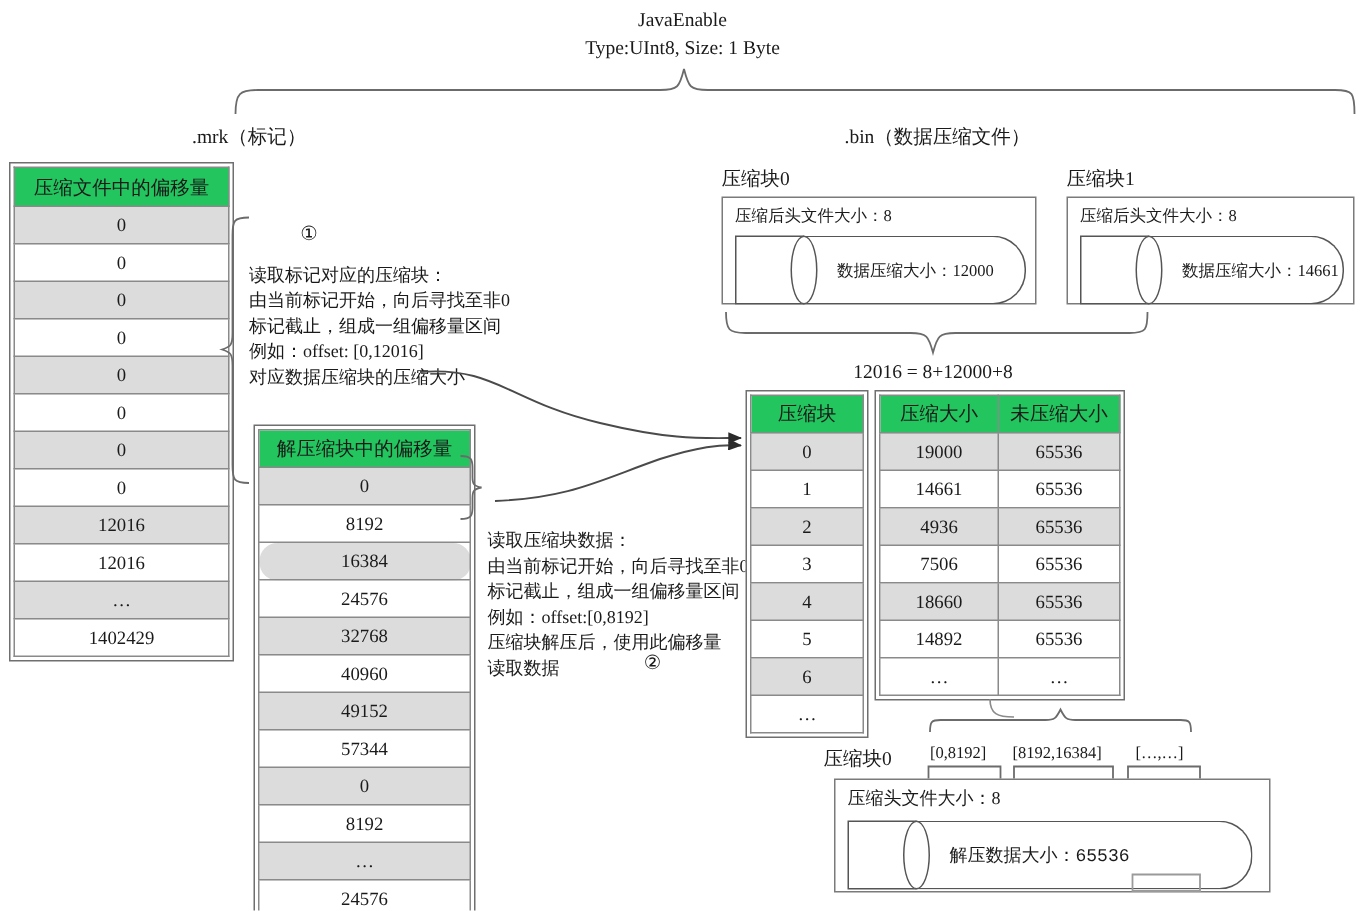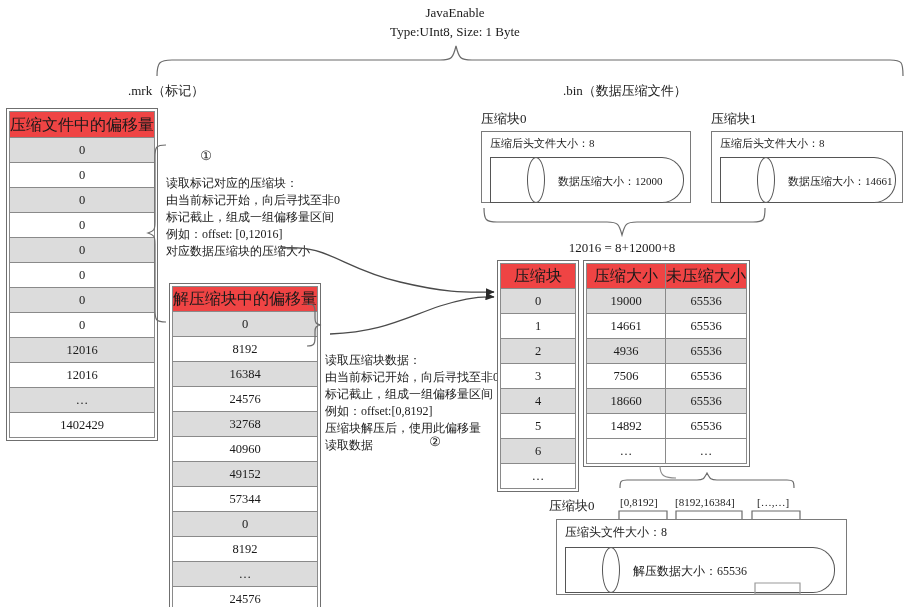--- a/index.html
+++ b/index.html
@@ -25,21 +25,21 @@
   .tbl td{
     border:1px solid #8a8a8a;
     font-size:12.5px;
     text-align:center;
     padding:0;
     height:22px;
     line-height:22px;
     white-space:nowrap;
     background:#ffffff;
   }
-  .tbl td.hd{background:#ef4444;font-size:16px;}
+  .tbl td.hd{background:#22c55e;font-size:13px;}
   .tbl td.sh{background:#dcdcdc;}
   .tblwrap{border:1px solid #6f6f6f;padding:2px;background:#fff;}
 
   
   .cblock{border:1px solid #7a7a7a;background:#ffffff;box-sizing:border-box;}
   .cblock .hdr{font-size:11px;padding:4px 0 2px 8px;white-space:nowrap;}
   .blk-title{font-size:13px;white-space:nowrap;}
 
   .cyl-row{position:relative;height:56px;margin:0 21px 6px 8px;}
   .sqbox{position:absolute;left:0;top:4px;width:46px;height:46px;border:1px solid #555;background:#fff;box-sizing:border-box;}
@@ -132,21 +132,21 @@
         <tr>
           <td class="hd" style="width: 140px; height: 24px; line-height: 24px; margin-left: 48px;">解压缩块中的偏移量</td>
         </tr>
         <tr>
           <td class="sh" style="width: 140px; height: 24px; line-height: 24px;">0</td>
         </tr>
         <tr>
           <td style="width: 140px; height: 24px; line-height: 24px;">8192</td>
         </tr>
         <tr>
-          <td class="sh" style="width: 140px; height: 24px; line-height: 24px;">16384</td>
+          <td class="sh" style="width: 140px; height: 24px; line-height: 24px; border-radius: 12px;">16384</td>
         </tr>
         <tr>
           <td style="width: 140px; height: 24px; line-height: 24px;">24576</td>
         </tr>
         <tr>
           <td class="sh" style="width: 140px; height: 24px; line-height: 24px;">32768</td>
         </tr>
         <tr>
           <td style="width: 140px; height: 24px; line-height: 24px;">40960</td>
         </tr>
@@ -284,21 +284,21 @@
 <div class="abs blk-label" style="left:549px;top:497px;font-size:13px;">压缩块0</div>
 
 <div class="abs brk-label" style="left:620px;top:496px;">[0,8192]</div>
 <div class="abs brk-label" style="left:675px;top:496px;">[8192,16384]</div>
 <div class="abs brk-label" style="left:757px;top:496px;">[…,…]</div>
 
 <div class="abs cblock" style="left:556px;top:519px;width:291px;height:76px;">
   <div class="hdr" style="font-size:12px;">压缩头文件大小：8</div>
   <div class="cyl-row" style="height:52px;">
     <div class="sqbox"></div>
-    <div class="cyl" style="width:224px;">
+    <div class="cyl" style="width:224px;font-family:Liberation Mono, monospace;">
       <div class="cyl-cap"></div>
       <div class="cyl-label" style="font-size:12px;">解压数据大小：65536</div>
     </div>
   </div>
 </div>
 
 <svg id="overlay" viewBox="0 0 910 607">
   <defs>
     <marker id="arrowhead" markerWidth="7" markerHeight="6" refX="6.5" refY="3" orient="auto">
       <path d="M0,0 L7,3 L0,6 z" fill="#2b2b2b"></path>

